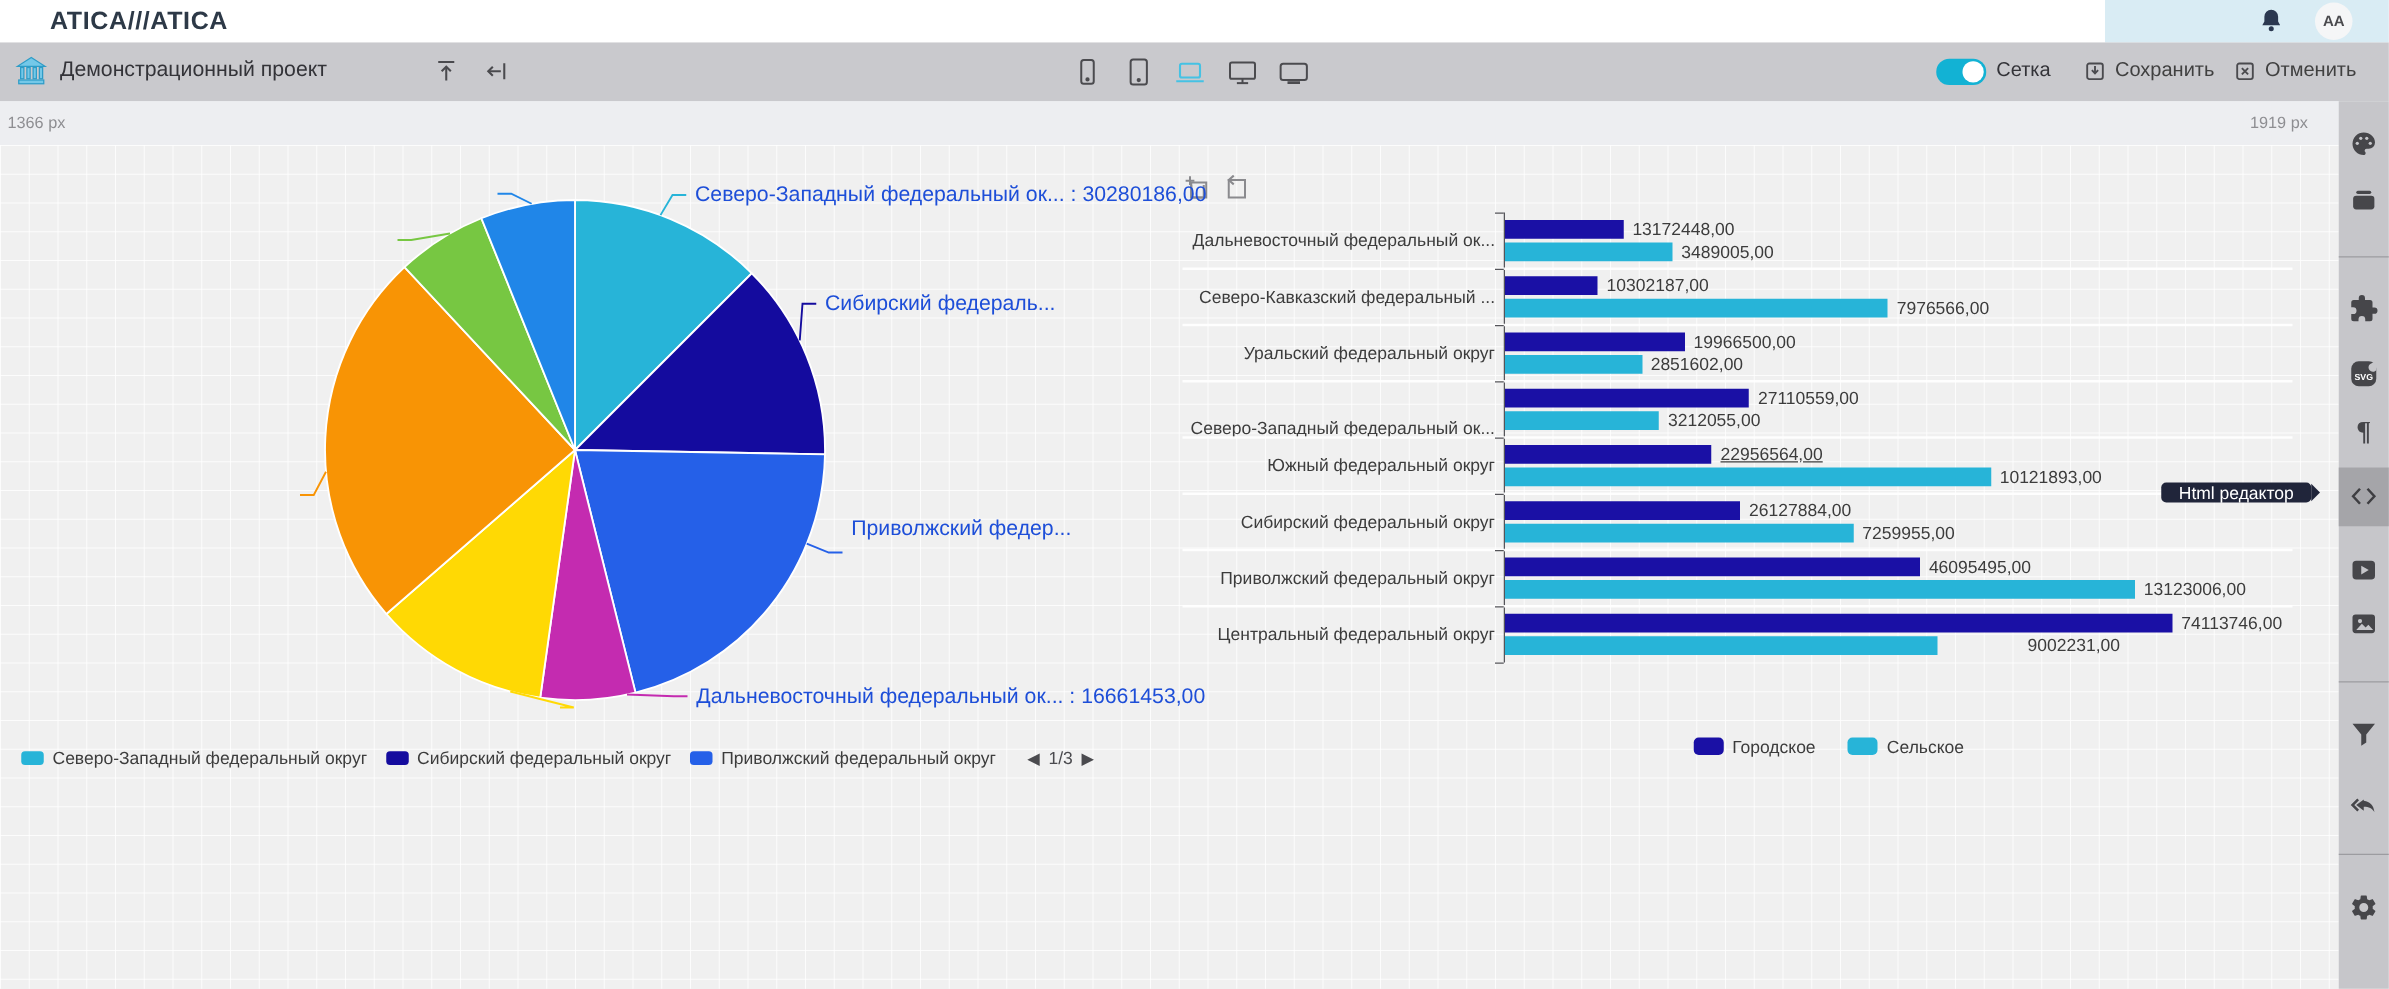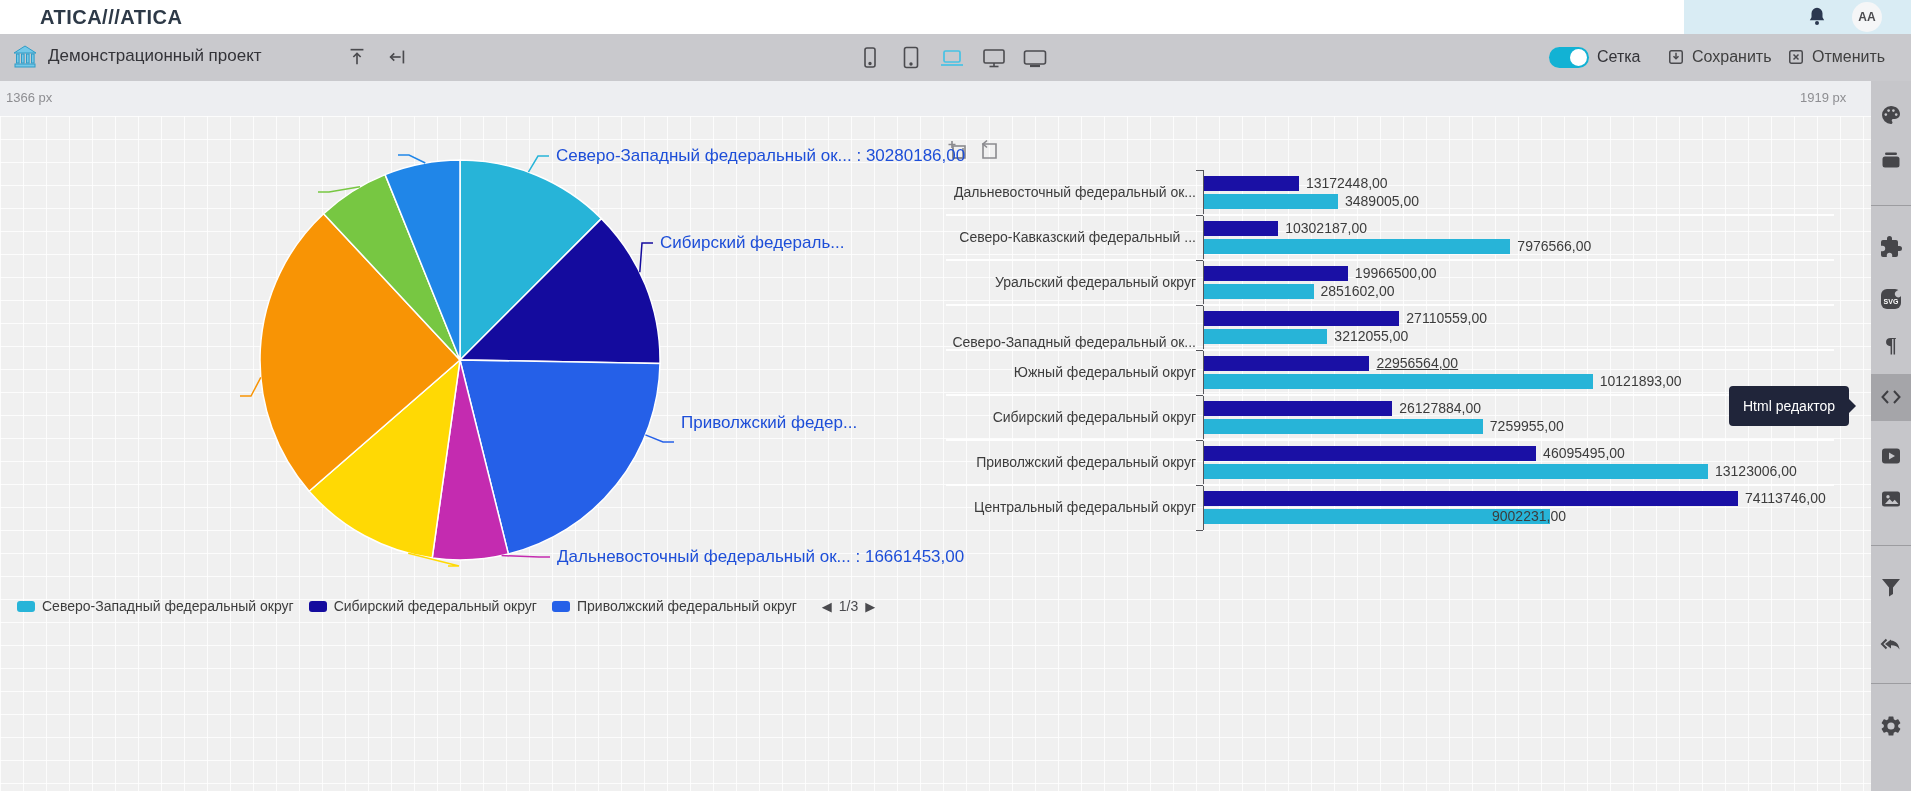--- a/index.html
+++ b/index.html
@@ -68,21 +68,21 @@
   .bar-swatch{width:24px;height:14px;border-radius:4px;}
   .frame-icon{top:139px;width:24px;height:24px;}
 
   
   #sidebar{left:1871px;top:81px;width:40px;height:710px;background:#c6c6ca;}
   .sb-divider{position:absolute;left:0;width:40px;height:1px;background:#9c9ca0;}
   .sb-icon{position:absolute;left:8px;width:24px;height:24px;color:#46464a;}
   #sb-active{position:absolute;left:0;top:293px;width:40px;height:47px;background:#a5a5a9;}
 
   
-  #tooltip{top:386px;right:62px;height:40px;background:#20253a;color:#fff;border-radius:4px;
+  #tooltip{top:386px;right:62px;height:16px;background:#20253a;color:#fff;border-radius:4px;
     display:flex;align-items:center;padding:0 14px;font-size:14px;white-space:nowrap;}
   #tooltip:after{content:"";position:absolute;left:100%;top:50%;margin-top:-7px;
     border:7px solid transparent;border-left-color:#20253a;}
 </style>
 </head>
 <body>
 
 <div id="page">
 
   <div class="abs" id="header">
@@ -270,31 +270,41 @@
       <div class="bar-cat-label" style="left: 946px; top: 454px;">Приволжский федеральный округ</div>
       <div class="bar" style="left: 1204px; top: 446px; width: 332px; background: rgb(26, 16, 165);"></div>
       <div class="bar-value" style="left: 1543.12px; top: 446px;">46095495,00</div>
       <div class="bar" style="left: 1204px; top: 464px; width: 504px; background: rgb(39, 180, 216);"></div>
       <div class="bar-value" style="left: 1715px; top: 464px;">13123006,00</div>
       <div class="row-sep" style="top: 484px;"></div>
       <div class="bar-cat-label" style="left: 946px; top: 499px;">Центральный федеральный округ</div>
       <div class="bar" style="left: 1204px; top: 491px; width: 534px; background: rgb(26, 16, 165);"></div>
       <div class="bar-value" style="left: 1745px; top: 491px;">74113746,00</div>
       <div class="bar" style="left: 1204px; top: 509px; width: 346px; background: rgb(39, 180, 216);"></div>
-      <div class="bar-value" style="left: 1492px; top: 509px;">9002231,00</div>
+      <div class="bar-value" style="left: 1622px; top: 509px;">9002231,00</div>
       <div class="axis-tick" style="top: 170px;"></div>
       <div class="axis-tick" style="top: 215px;"></div>
       <div class="axis-tick" style="top: 260px;"></div>
       <div class="axis-tick" style="top: 305px;"></div>
       <div class="axis-tick" style="top: 350px;"></div>
       <div class="axis-tick" style="top: 395px;"></div>
       <div class="axis-tick" style="top: 440px;"></div>
       <div class="axis-tick" style="top: 485px;"></div>
       <div class="axis-tick" style="top: 530px;"></div>
     </div>
+  <div class="abs" id="bar-legend">
+      <span class="legend-item">
+        <span class="bar-swatch" style="background: rgb(26, 16, 165);"></span>
+        <span>Городское</span>
+      </span>
+      <span class="legend-item">
+        <span class="bar-swatch" style="background: rgb(39, 180, 216);"></span>
+        <span>Сельское</span>
+      </span>
+    </div>
 
   <div class="abs" id="sidebar">
     <div id="sb-active"></div>
     <div class="sb-divider" style="top:124px"></div>
     <div class="sb-divider" style="top:464px"></div>
     <div class="sb-divider" style="top:602px"></div>
 
     <svg class="sb-icon" style="top:22px" viewBox="0 0 24 24">
       <path fill="#46464a" d="M12 3a9 9 0 0 0 0 18c.83 0 1.5-.67 1.5-1.5 0-.39-.15-.74-.39-1.01-.23-.26-.38-.61-.38-.99 0-.83.67-1.5 1.5-1.5H16a5 5 0 0 0 5-5c0-4.42-4.03-8-9-8z"></path>
       <circle cx="6.8" cy="11.6" r="1.3" fill="#c6c6ca"></circle>

